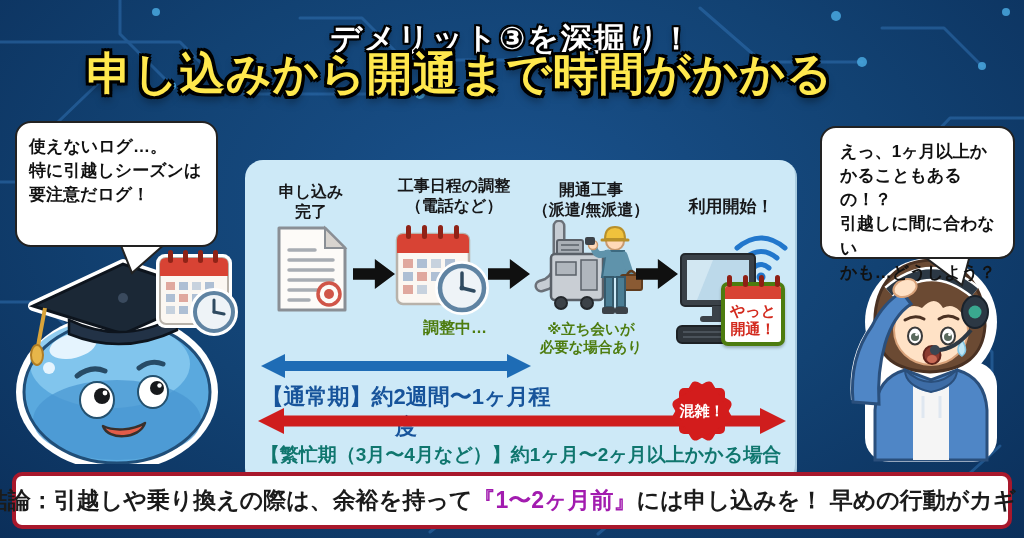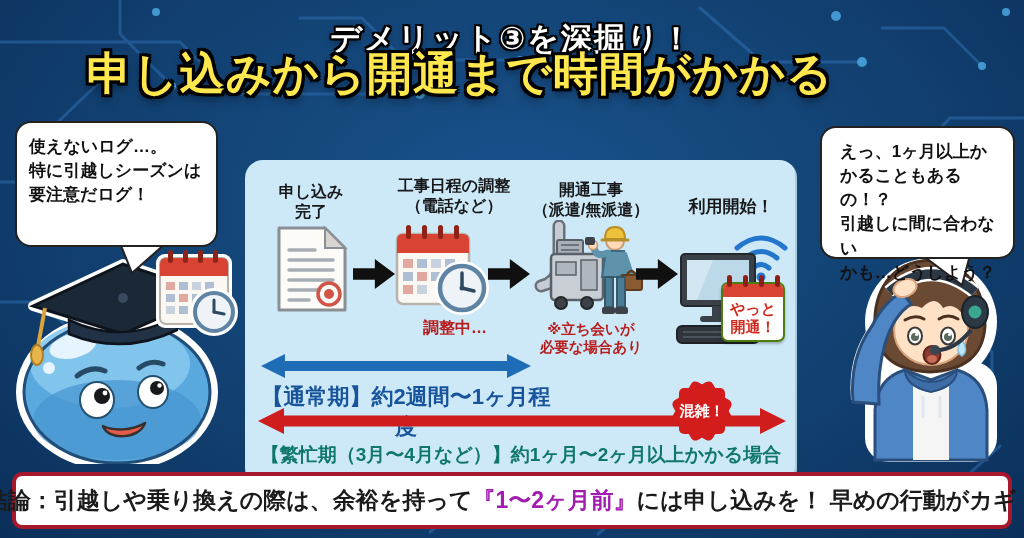--- a/index.html
+++ b/index.html
@@ -26,40 +26,40 @@
     font-size:17px;line-height:1.42;}
   .bubble-left{left:15px;top:121px;width:203px;height:126px;}
   .bubble-right{left:820px;top:126px;width:195px;height:133px;padding-left:18px;}
   .tail{z-index:3;}
 
   
   .panel{left:245px;top:130px;width:552px;height:326px;background:#cde9f7;
     border-radius:18px;z-index:2;box-shadow:inset -2px -3px 0 rgba(140,180,205,.55);margin-top:30px;}
   .panel > *{position:absolute;}
   .step-title{font-size:16px;font-weight:bold;color:#17181a;text-align:center;line-height:1.25;}
-  .step-cap{font-size:14.5px;font-weight:bold;color:#b91c1c;text-align:center;line-height:1.25;}
+  .step-cap{font-size:14.5px;font-weight:bold;color:#4d7c0f;text-align:center;line-height:1.25;}
   .black-arrow{width:42px;height:34px;background:#101010;
     clip-path:polygon(0 33%,52% 33%,52% 6%,100% 50%,52% 94%,52% 67%,0 67%);}
 
   .tl-label-normal{font-size:22px;font-weight:bold;color:#17549b;text-align:center;}
   .tl-label-busy{font-size:19px;font-weight:bold;color:#0f766e;text-align:center;}
 
   .burst{width:66px;height:66px;z-index:3;}
   .burst i{position:absolute;inset:10px;background:#d31c1c;border-radius:5px;}
   .burst i:nth-child(2){transform:rotate(30deg);}
   .burst i:nth-child(3){transform:rotate(60deg);}
   .burst span{position:absolute;inset:0;display:flex;align-items:center;justify-content:center;
     color:#fff;font-size:15px;font-weight:bold;}
 
   
   .open-badge{left:476px;top:122px;width:64px;z-index:3;}
   .open-badge .rings{position:absolute;left:0;top:-7px;width:64px;height:12px;
     display:flex;justify-content:space-around;z-index:2;}
   .open-badge .rings b{width:5px;height:12px;background:#8f1f14;border-radius:3px;}
-  .open-badge .bd{border:2px solid #4d7c0f;border-radius:7px;overflow:hidden;background:#fff;
+  .open-badge .bd{border:4px solid #4d7c0f;border-radius:7px;overflow:hidden;background:#fff;
     box-shadow:0 2px 3px rgba(0,0,0,.25);}
   .open-badge .hd{height:13px;background:#d84334;}
   .open-badge .tx{padding:3px 2px 4px;text-align:center;color:#d32a1e;
     font-size:15px;font-weight:bold;line-height:1.2;}
 
   
   .conclusion{left:12px;top:472px;width:1000px;height:57px;background:#ffffff;
     border:4px solid #a8182c;border-radius:10px;z-index:5;box-sizing:border-box;
     display:flex;align-items:center;justify-content:center;
     font-size:23px;font-weight:bold;color:#1b1b1b;white-space:nowrap;}

